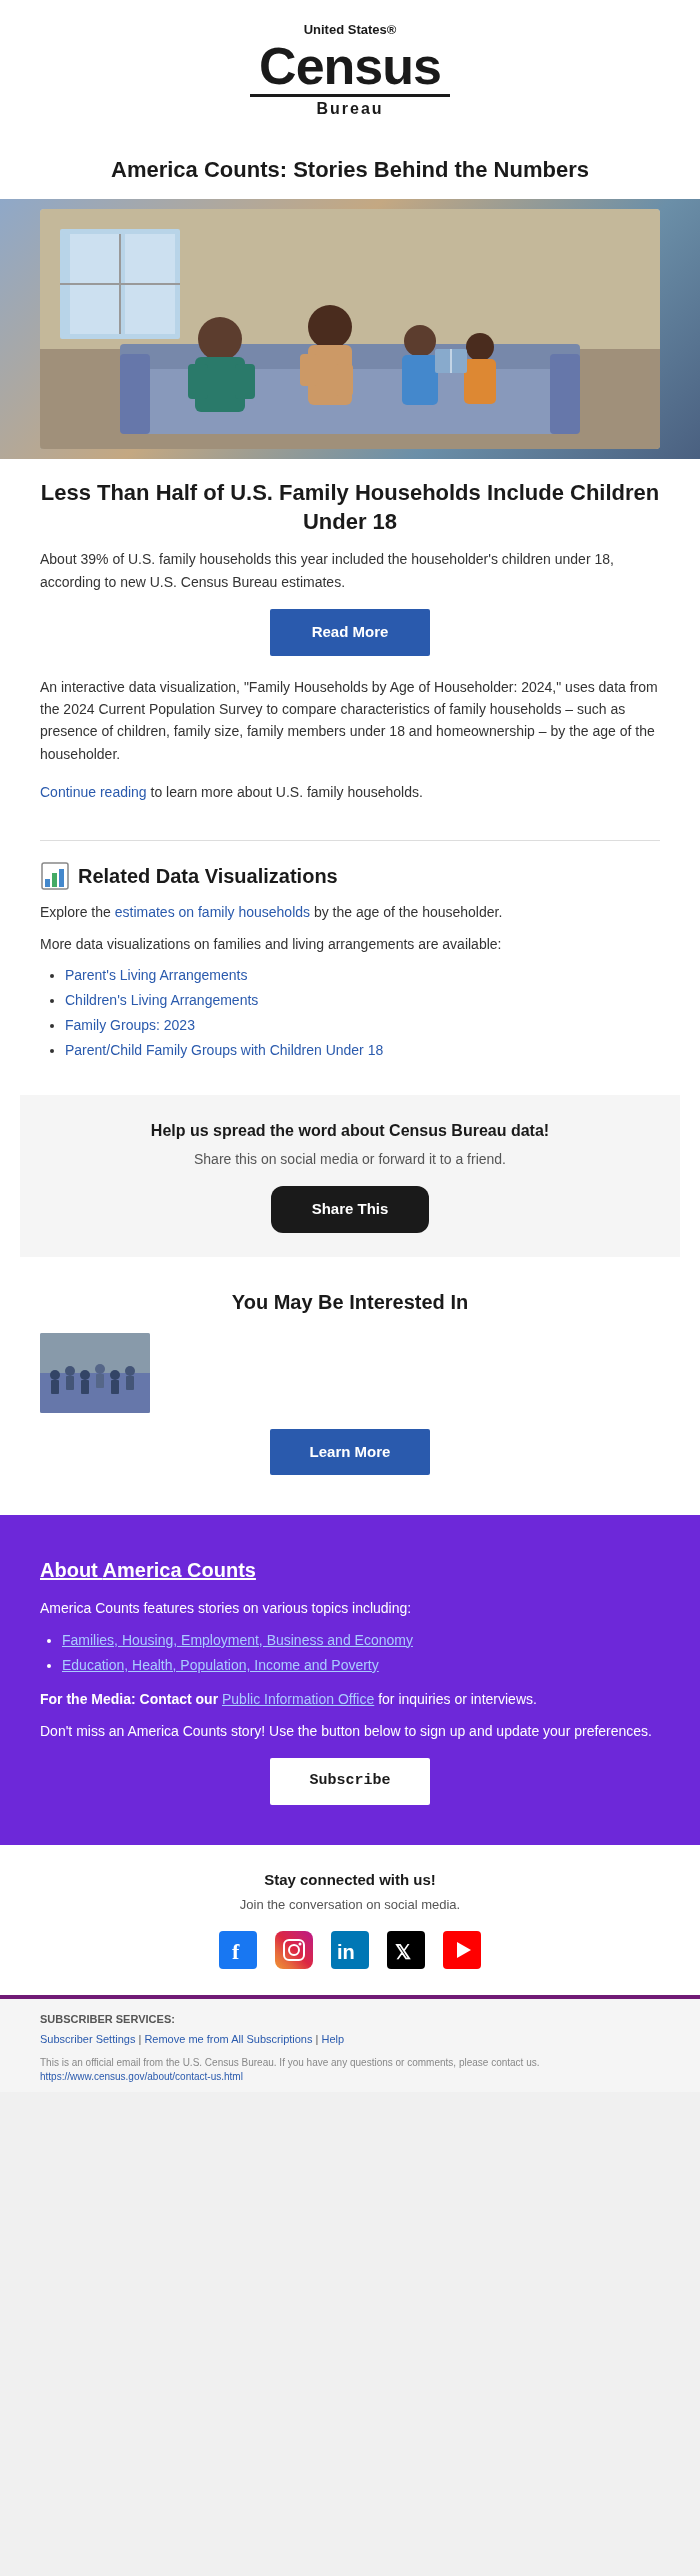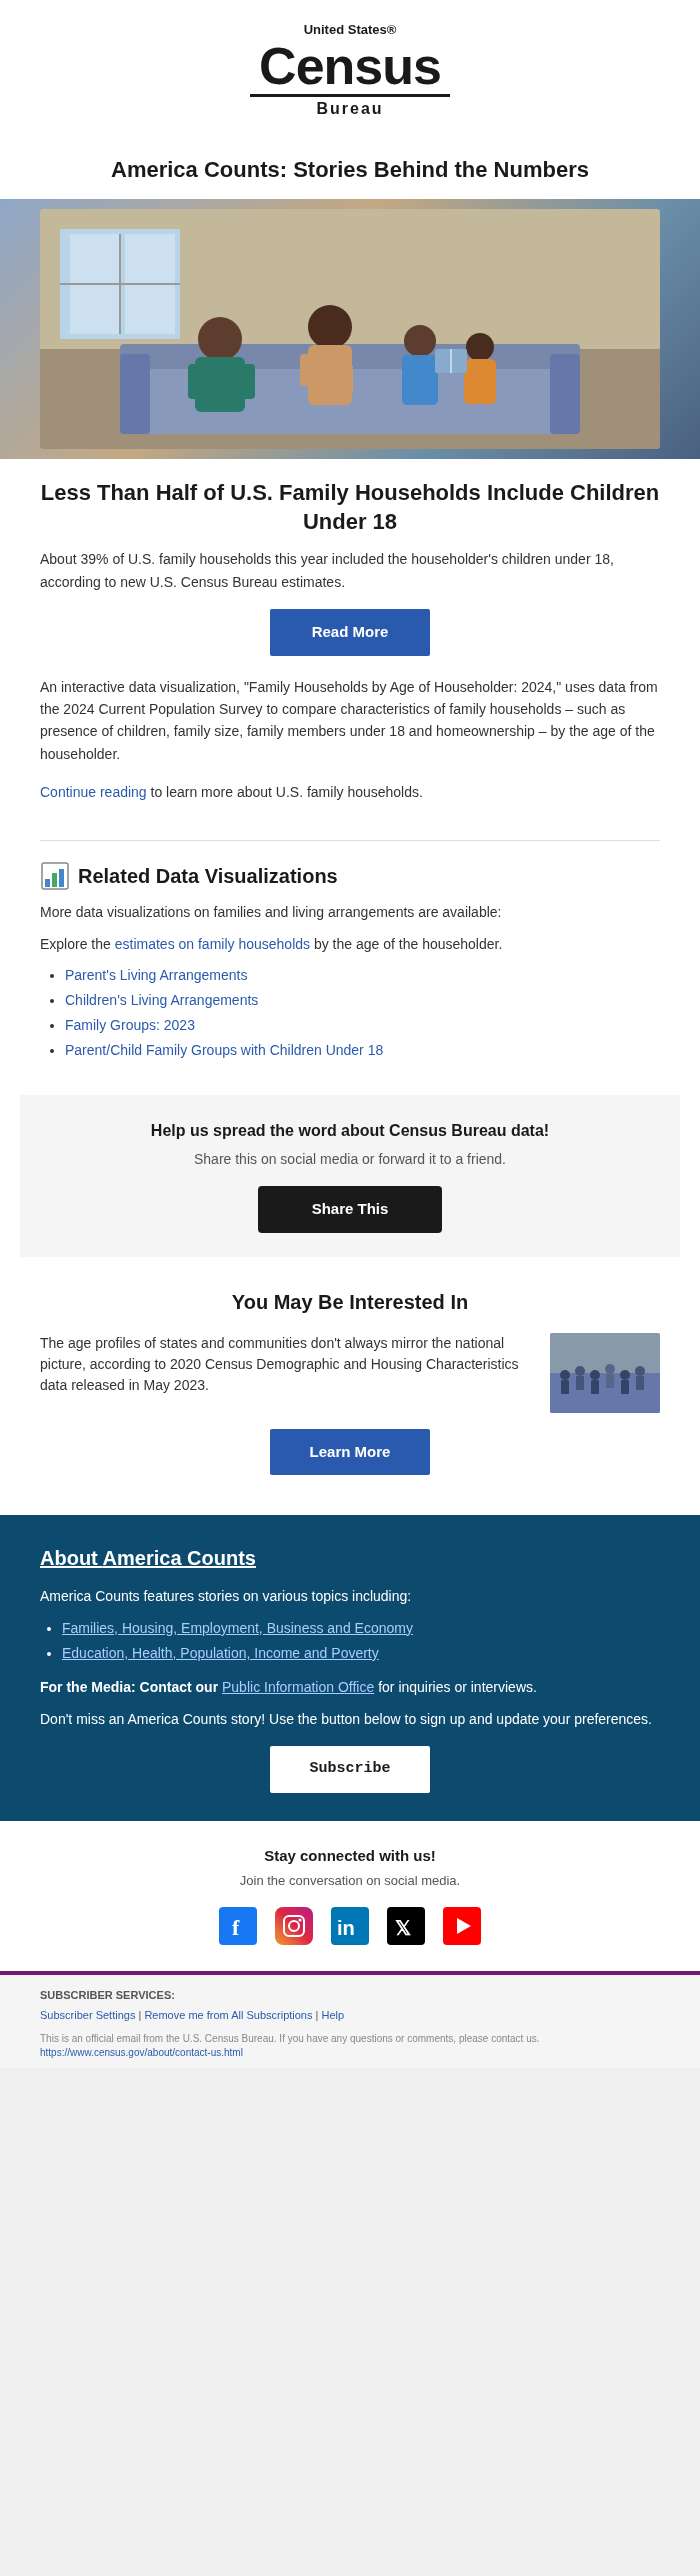--- a/index.html
+++ b/index.html
@@ -106,32 +106,32 @@
       text-align: center;
       font-size: 15px;
       font-weight: bold;
       border: none;
       cursor: pointer;
       text-decoration: none;
       border-radius: 2px;
     }
     .btn-black {
       display: block;
-      width: 184px;
+      width: 158px;
       margin: 0 auto;
       padding: 12px 20px;
       background: #1a1a1a;
       color: #fff;
       text-align: center;
       font-size: 15px;
       font-weight: bold;
       border: none;
       cursor: pointer;
       text-decoration: none;
-      border-radius: 4px;
+      border-radius: 12px;
     }
     .link-blue {
       color: #2a5aad;
       text-decoration: none;
     }
     
     .divider {
       height: 1px;
       background: #ddd;
       margin: 0 40px;
@@ -221,23 +221,23 @@
     .article-thumb {
       width: 110px;
       height: 80px;
       background: linear-gradient(135deg, #8899bb 0%, #aabbcc 50%, #6677aa 100%);
       border-radius: 2px;
       flex-shrink: 0;
       overflow: hidden;
     }
     
     .about-section {
-      background: #0c4a6e;
+      background: #6d28d9;
       color: #fff;
-      padding: 28px 40px;
+      padding: 40px 40px;
       margin: 0;
     }
     .about-title {
       font-size: 20px;
       font-weight: bold;
       margin-bottom: 12px;
     }
     .about-title span {
       text-decoration: underline;
     }
@@ -409,43 +409,42 @@
       <span class="chart-icon">
         <svg viewBox="0 0 30 30" xmlns="http://www.w3.org/2000/svg">
           <rect x="2" y="2" width="26" height="26" fill="none" stroke="#888" stroke-width="1.5" rx="2"></rect>
           <rect x="5" y="18" width="5" height="8" fill="#4488cc"></rect>
           <rect x="12" y="12" width="5" height="14" fill="#44aa66"></rect>
           <rect x="19" y="8" width="5" height="18" fill="#4488cc"></rect>
         </svg>
       </span>
       <span>Related Data Visualizations</span>
     </div>
-    <p class="related-body">More data visualizations on families and living arrangements are available:</p>
     <p class="related-body">
       <span>Explore the </span><a class="link-blue" href="#">estimates on family households</a><span> by the age of the householder.</span>
     </p>
+    <p class="related-body">More data visualizations on families and living arrangements are available:</p>
     <ul class="bullet-list">
       <li><a class="link-blue" href="#">Parent's Living Arrangements</a></li>
       <li><a class="link-blue" href="#">Children's Living Arrangements</a></li>
       <li><a class="link-blue" href="#">Family Groups: 2023</a></li>
       <li><a class="link-blue" href="#">Parent/Child Family Groups with Children Under 18</a></li>
     </ul>
   </div>
 
   <div class="share-section">
     <div class="share-title">Help us spread the word about Census Bureau data!</div>
     <div class="share-subtitle">Share this on social media or forward it to a friend.</div>
     <a class="btn-black" href="#">Share This</a>
   </div>
 
   <div class="interested-section">
     <div class="interested-heading">You May Be Interested In</div>
     <div class="interested-article">
       <div class="article-with-image">
-        <div class="article-text">The age profiles of states and communities don't always mirror the national picture, according to 2020 Census Demographic and Housing Characteristics data released in May 2023.</div>
         <div class="article-thumb">
           <svg viewBox="0 0 110 80" xmlns="http://www.w3.org/2000/svg" width="110" height="80">
             <rect width="110" height="80" fill="#889aaa"></rect>
 
             <rect x="0" y="40" width="110" height="40" fill="#6677aa"></rect>
 
             <circle cx="15" cy="42" r="5" fill="#334466"></circle>
             <rect x="11" y="47" width="8" height="14" fill="#334466" rx="1"></rect>
             <circle cx="30" cy="38" r="5" fill="#445577"></circle>
             <rect x="26" y="43" width="8" height="14" fill="#445577" rx="1"></rect>

